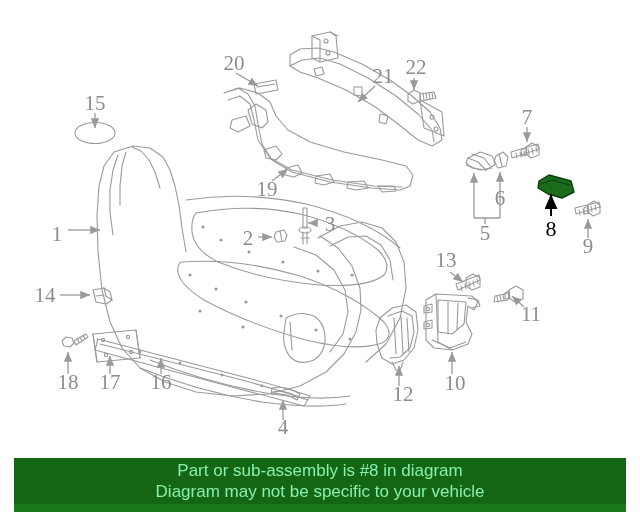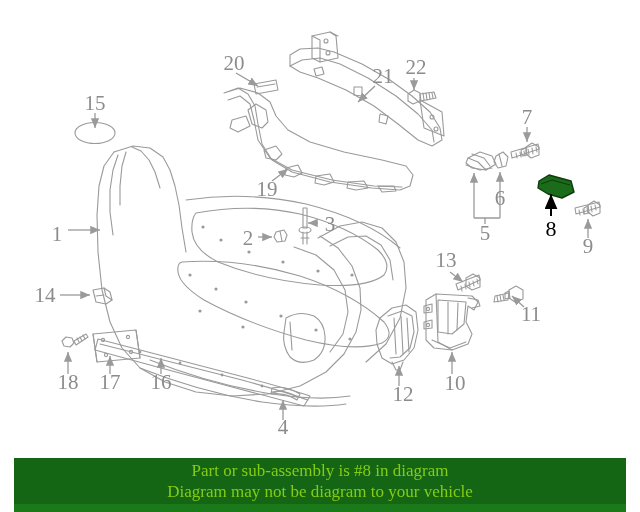--- a/index.html
+++ b/index.html
@@ -44,22 +44,22 @@
     width: 612px;
     height: 46px;
     background: #146614;
     display: flex;
     flex-direction: column;
     align-items: center;
     justify-content: center;
     box-sizing: border-box;
   }
   #footer-banner .banner-line {
-    color: #84cc16;
-    font-family: Liberation Serif, serif;
+    color: #86efac;
+    font-family: Liberation Sans, sans-serif;
     font-size: 17px;
     line-height: 21px;
     text-align: left;
     white-space: nowrap;
   }
   .banner-underline {
     position: absolute;
     left: 14px;
     top: 504px;
     width: 612px;
@@ -383,16 +383,16 @@
       <text class="callout-label" x="383" y="83" text-anchor="middle">21</text>
       <text class="callout-label" x="416" y="74" text-anchor="middle">22</text>
     </g>
 
   </svg>
 
   <div class="banner-underline"></div>
 
   <div id="footer-banner">
     <div class="banner-line">Part or sub-assembly is #8 in diagram</div>
-    <div class="banner-line">Diagram may not be diagram to your vehicle</div>
+    <div class="banner-line">Diagram may not be specific to your vehicle</div>
   </div>
 
 </div>
 
 </body></html>

